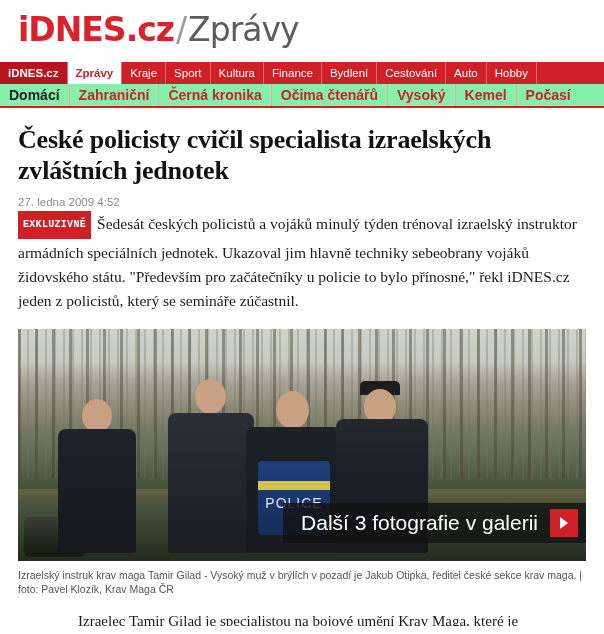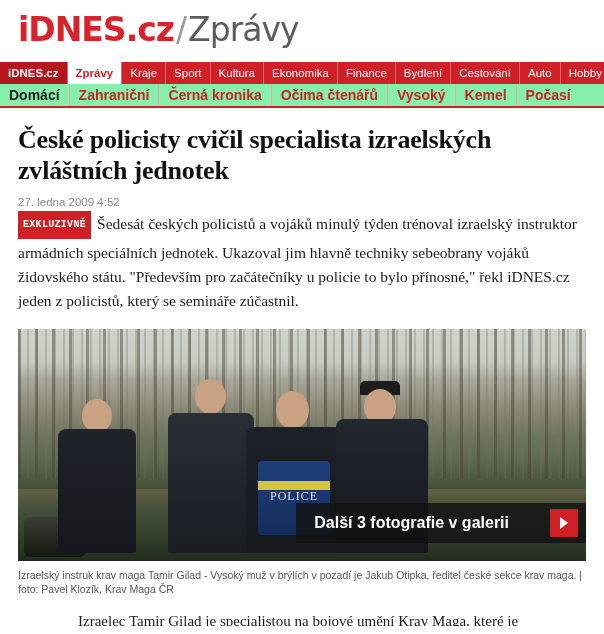--- a/index.html
+++ b/index.html
@@ -206,23 +206,23 @@
     left: 12px; bottom: 18px;
     width: 72px; height: 74px;
     background: linear-gradient(to bottom,#1f3f7a,#152d5c);
     border-radius: 4px;
   }
   .vest .strap {
     position: absolute; left: 0; top: 20px; width: 100%; height: 9px;
     background: #e8d43c; opacity: .9;
   }
   .vest .label {
-    position: absolute; left: 0; top: 28px; width: 100%;
-    text-align: center; color: #dfe6f5; font-size: 12px; letter-spacing: 1px;
-    font-family: Liberation Serif, serif;
+    position: absolute; left: 0; top: 34px; width: 100%;
+    text-align: center; color: #dfe6f5; font-size: 14px; letter-spacing: 1px;
+    font-family: Liberation Sans, sans-serif;
   }
   
   #fig4 { left: 318px; width: 92px; height: 176px; }
   #fig4 .fig-body { height: 134px; background: linear-gradient(to bottom,#23272e,#15181d); }
   #fig4 .fig-head { left: 28px; top: 12px; width: 32px; height: 36px; }
   #fig4 .fig-cap { left: 24px; top: 4px; width: 40px; height: 14px; }
 
   .barrel {
     position: absolute;
     left: 6px; bottom: 4px;
@@ -233,24 +233,23 @@
 
   .gallery-btn {
     position: absolute;
     right: 0; bottom: 18px;
     height: 40px;
     background: rgba(18,18,18,0.82);
     display: flex;
     align-items: center;
     padding: 0 8px 0 18px;
     color: #ffffff;
-    font-size: 16px;
-    font-weight: bold;
+    font-size: 21px;
+    font-weight: normal;
     white-space: nowrap;
-    gap: 29px;
   }
   .gallery-btn .arrow-box {
     width: 28px; height: 28px;
     background: #cf1f27;
     margin-left: 12px;
     display: flex; align-items: center; justify-content: center;
   }
   .gallery-btn .arrow-box svg { display: block; }
 
   .caption {
@@ -280,21 +279,20 @@
       <span class="i">i</span><span class="dnes">DNES</span><span class="cz">.cz</span><span class="slash">/</span><span class="section">Zprávy</span>
     </div>
   </div>
 
   <div class="navbar">
     <div class="nav-item first">iDNES.cz</div>
     <div class="nav-item active">Zprávy</div>
     <div class="nav-item">Kraje</div>
     <div class="nav-item">Sport</div>
     <div class="nav-item">Kultura</div>
-    <div class="nav-item">Ekonomika</div>
     <div class="nav-item">Finance</div>
     <div class="nav-item">Bydlení</div>
     <div class="nav-item">Cestování</div>
     <div class="nav-item">Auto</div>
     <div class="nav-item">Hobby</div>
 
   </div>
 
   <div class="subnav">
     <div class="sub-item active">Domácí</div>

